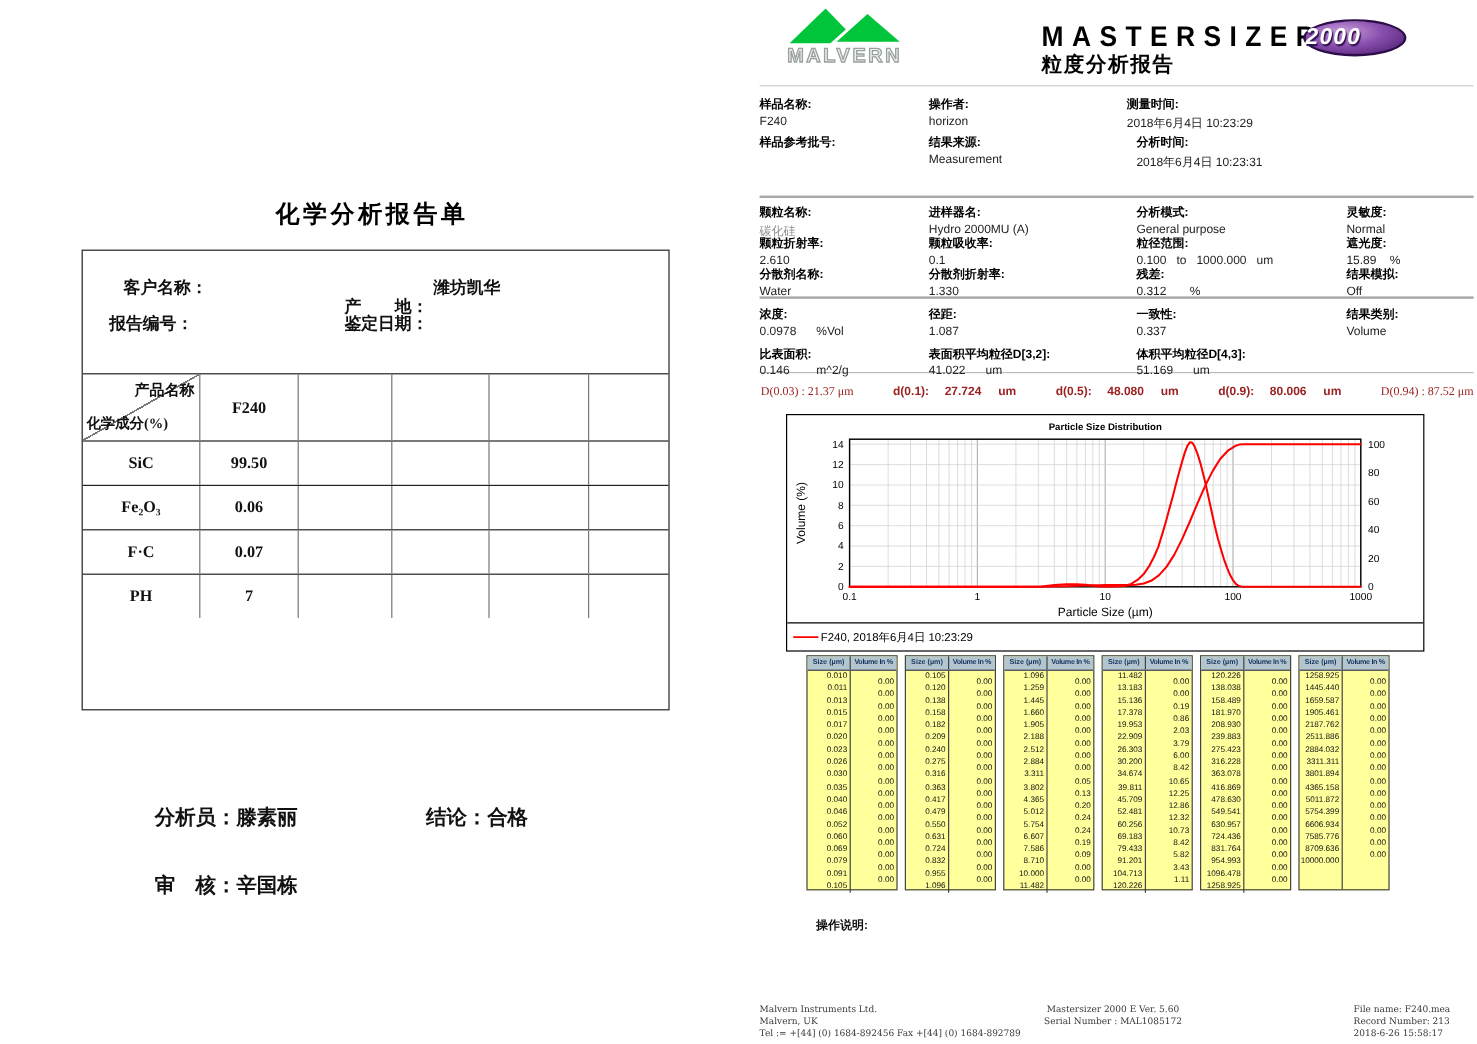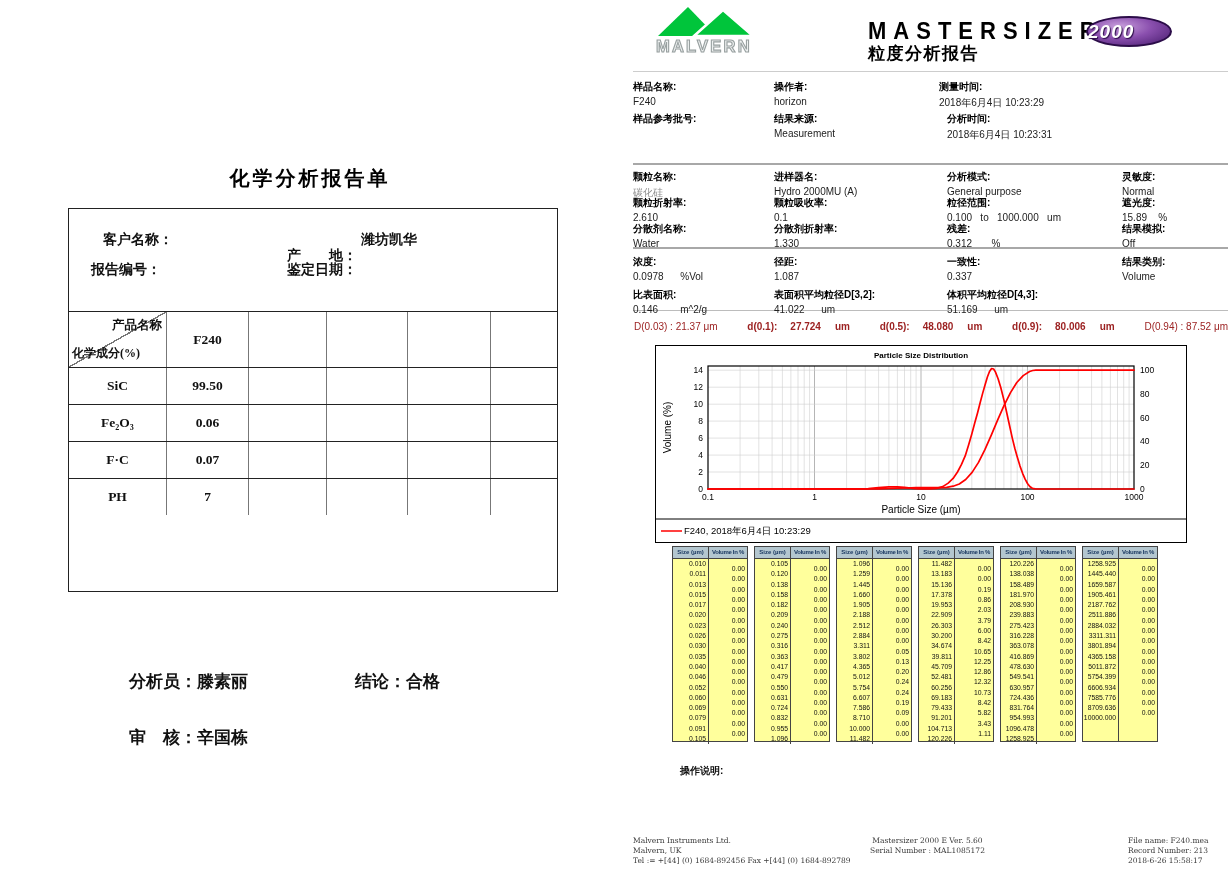--- a/index.html
+++ b/index.html
@@ -38,21 +38,21 @@
                   text-shadow:1px 1px 1px #2c0d49;}
 
   
   .hline{position:absolute;left:633px;width:595px;background:#a8a8a8;}
   .cell{position:absolute;width:178px;}
   .cl{font-weight:bold;font-size:10px;color:#000;white-space:pre;}
   .cv{font-size:10px;margin-top:2px;white-space:pre;color:#222;}
   .cv.gray{color:#8f8f8f;}
 
   #dline{left:634px;top:316px;width:594px;display:flex;justify-content:space-between;align-items:baseline;}
-  .dplain{font-family:Liberation Sans, sans-serif;font-size:10px;white-space:pre;}
+  .dplain{font-family:Liberation Serif, serif;font-size:10px;white-space:pre;}
   .dseg span{display:inline-block;}
   .dl{font-weight:bold;font-size:10px;}
   .dv{font-weight:bold;font-size:10px;margin-left:13px;}
   .du{font-weight:bold;font-size:10px;margin-left:14px;}
 
   
   #psdChart{position:absolute;left:655px;top:345px;border:1.5px solid #000;background:#fff;}
   #psdChart text{font-family:"Liberation Sans","DejaVu Sans",sans-serif;fill:#000;}
 
   

